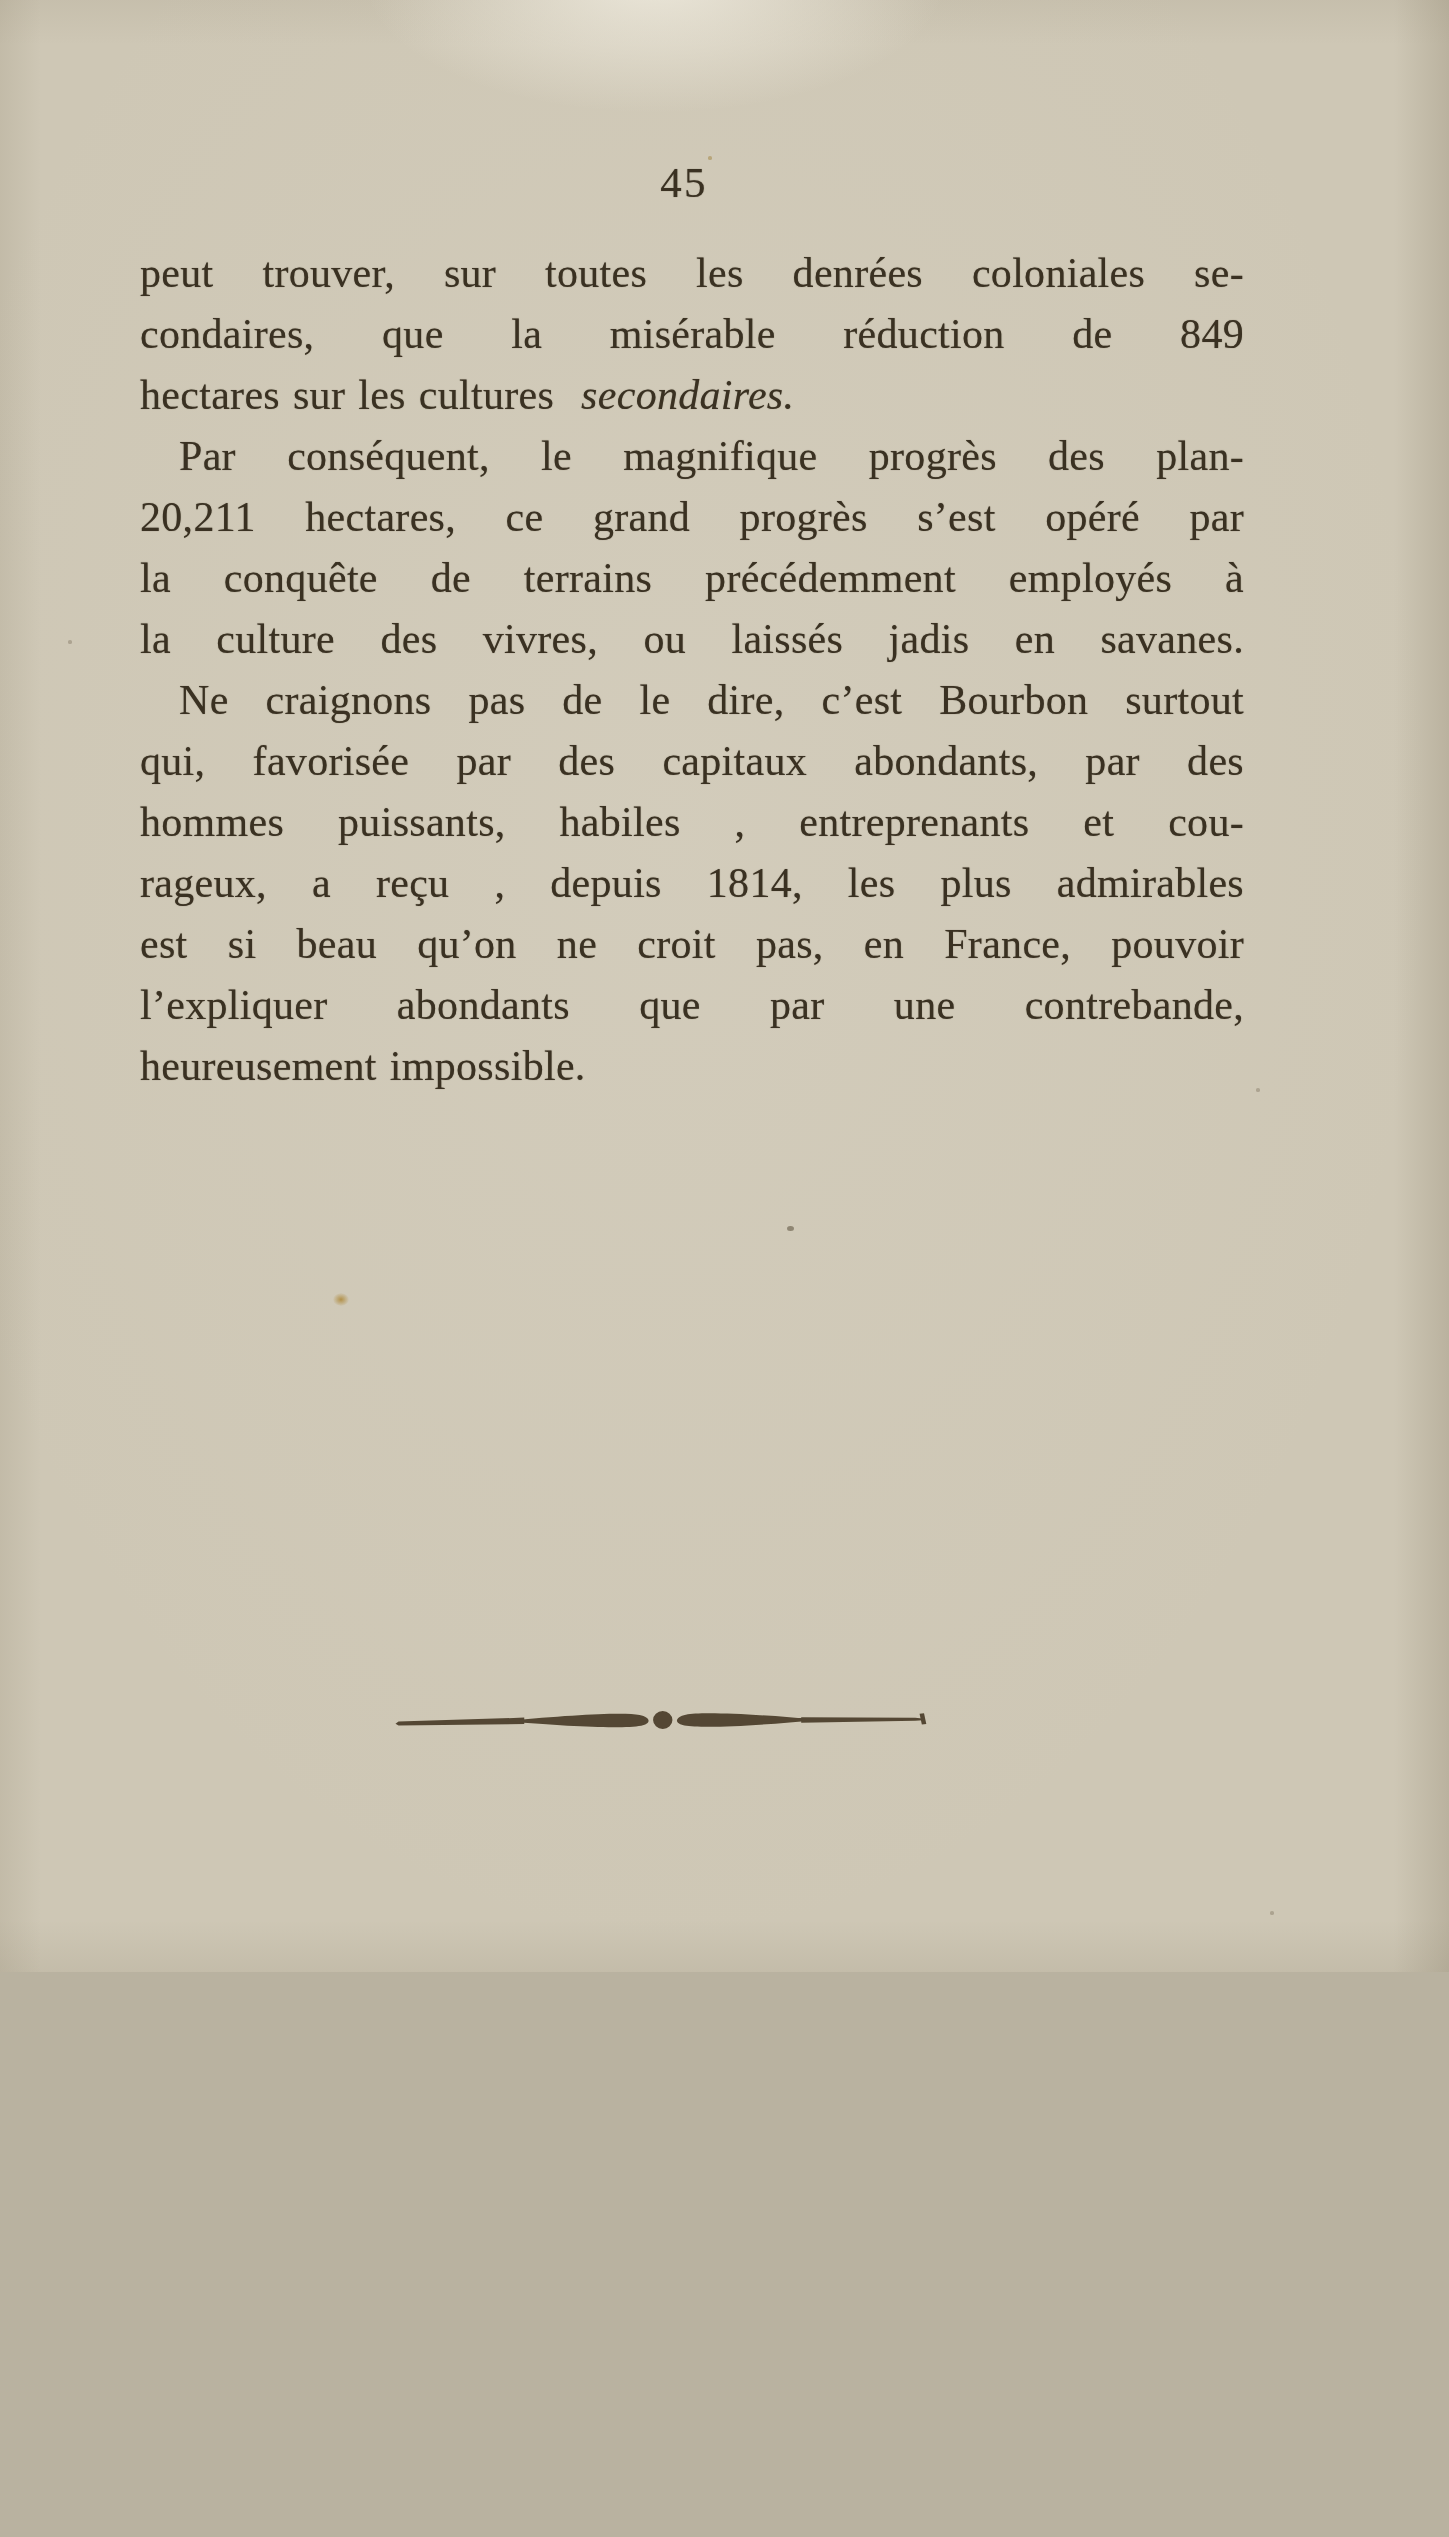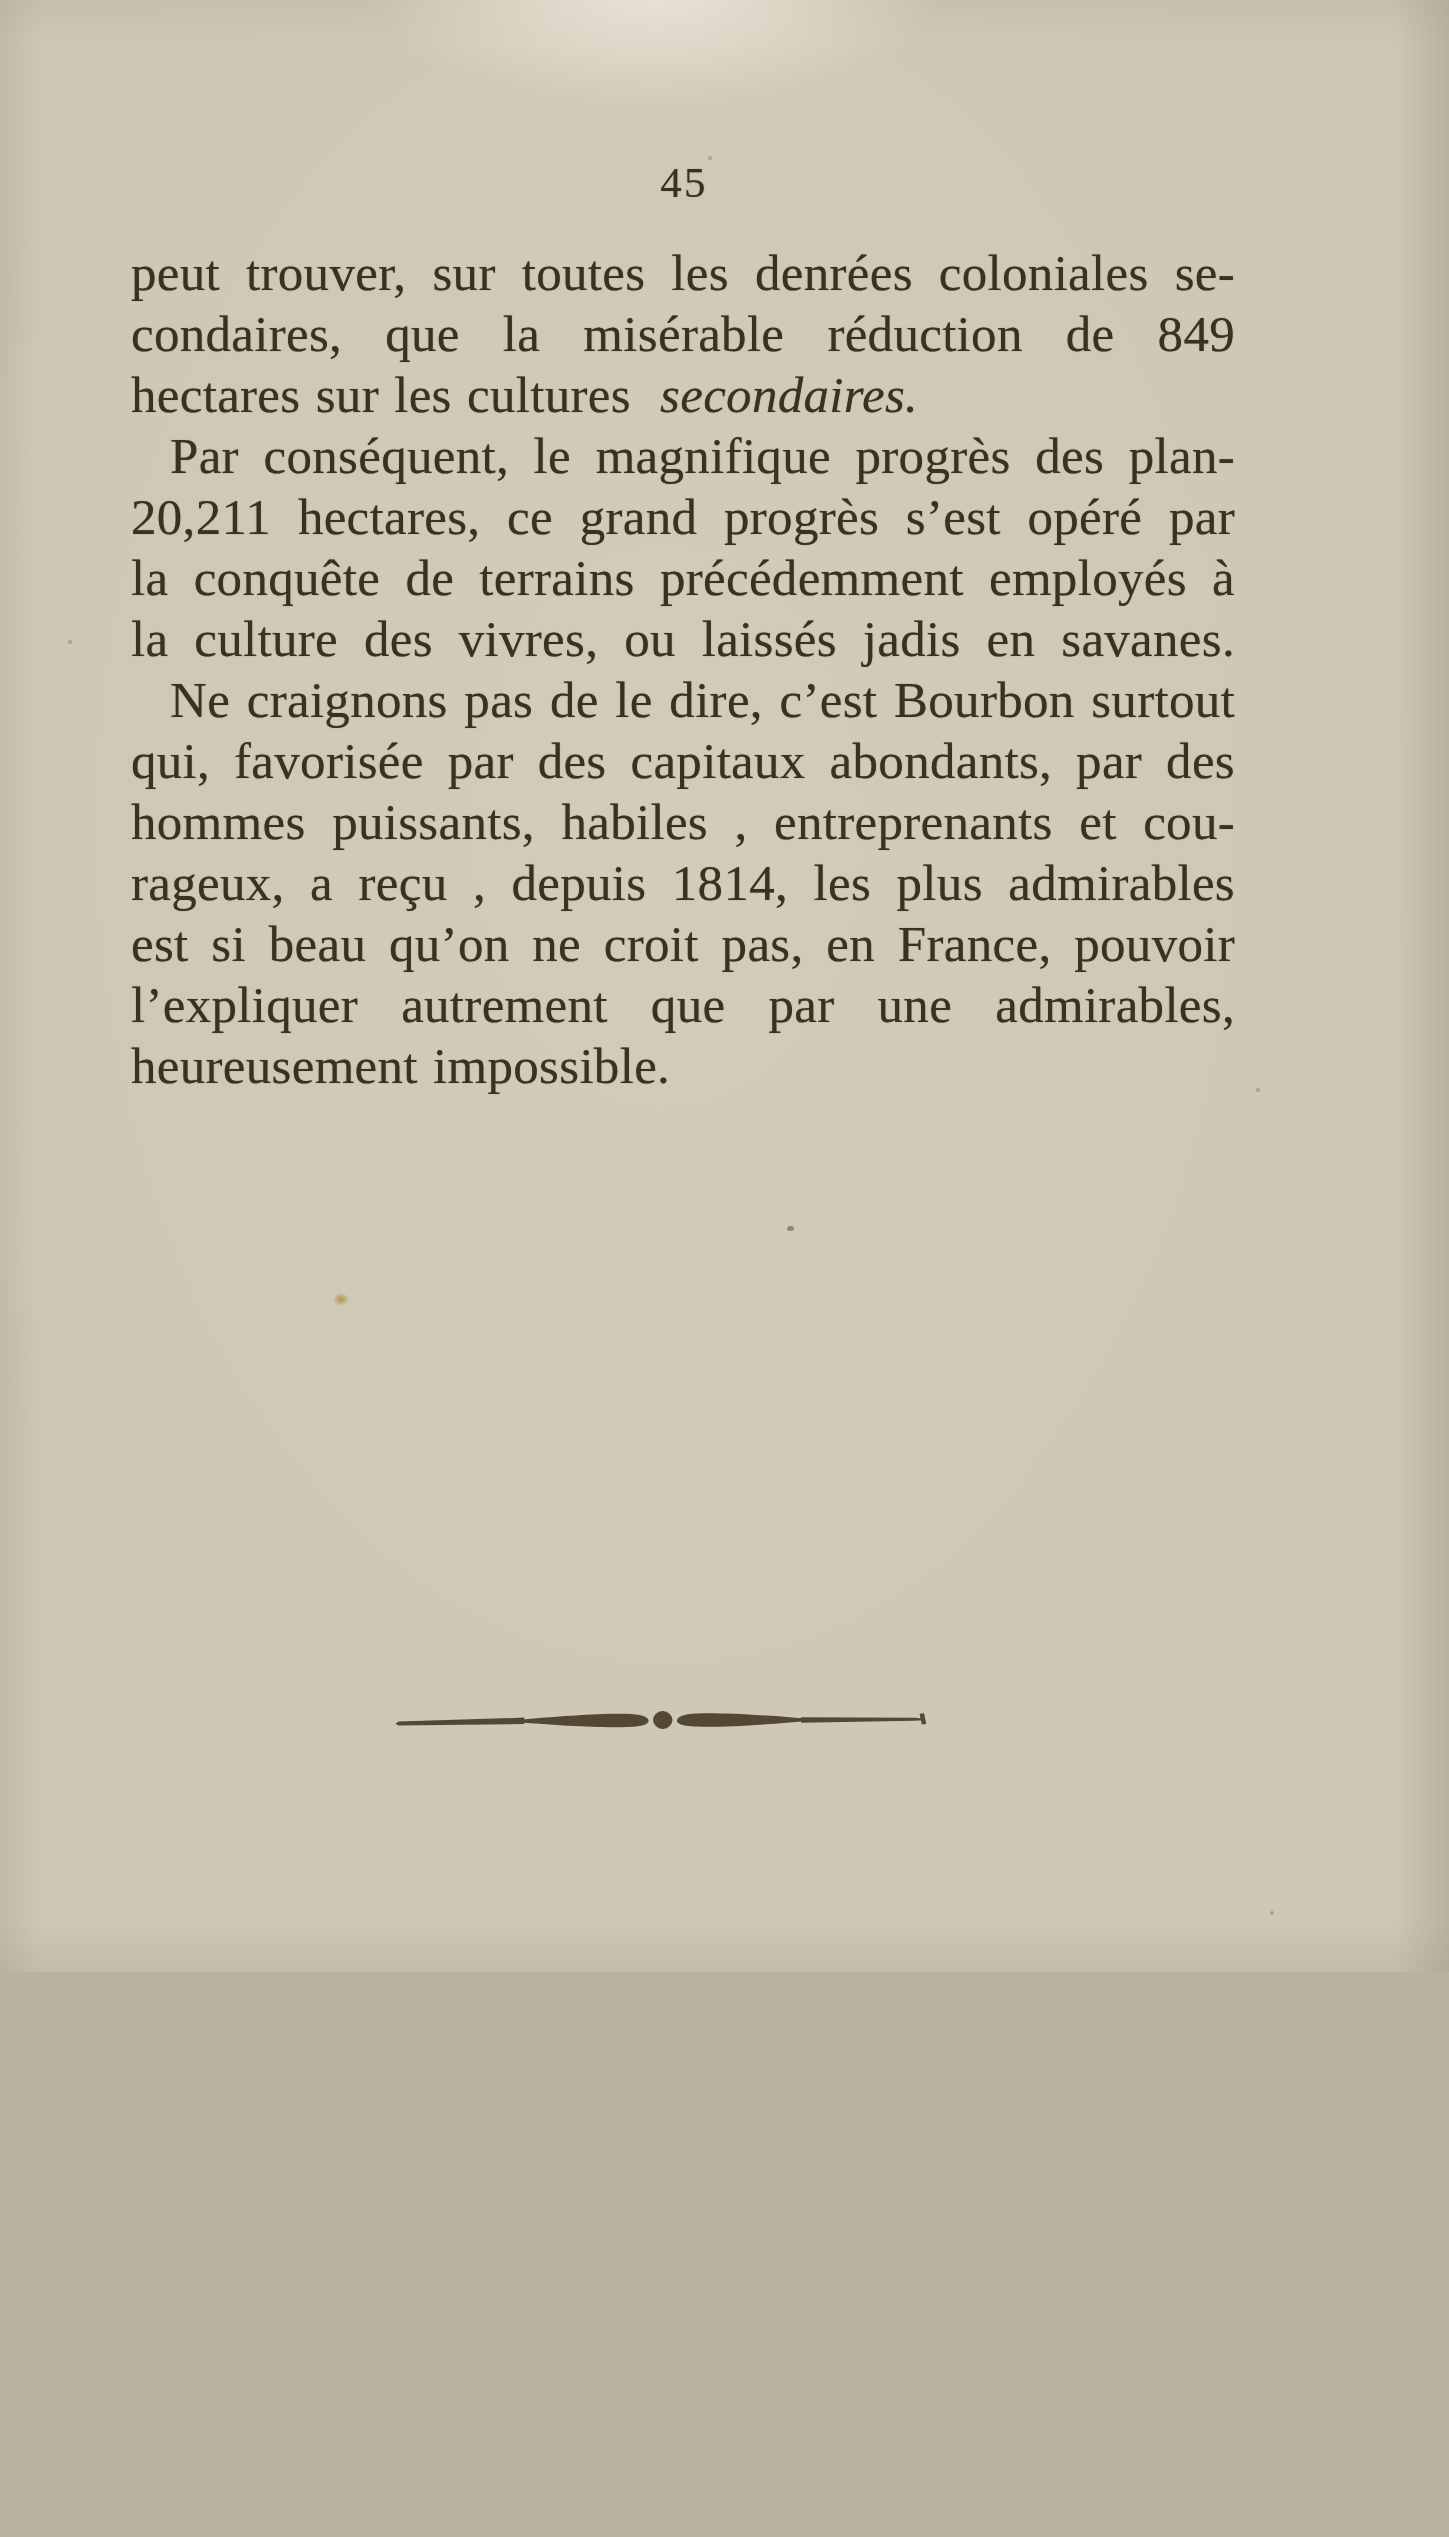--- a/index.html
+++ b/index.html
@@ -21,22 +21,22 @@
   .page-number{
     position:absolute;
     top:158px;left:132px;width:1104px;
     text-align:center;
     font-size:43px;
     letter-spacing:2.2px;
     text-shadow:0 0 1px rgba(46,37,20,0.55);
   }
   .text-block{
     position:absolute;
-    top:243px;left:131px;width:1104px;
-    font-size:51px;
+    top:243px;left:140px;width:1104px;
+    font-size:42px;
     line-height:61px;
     letter-spacing:0.3px;
     word-spacing:2.2px;
     text-shadow:0 0 1px rgba(46,37,20,0.5);
   }
   .line{height:61px;overflow:visible;}
   .line.just{text-align:justify;text-align-last:justify;}
   .line.ind{padding-left:39px;}
   .line .it{font-style:italic;margin-left:14px;}
   .divider{
@@ -86,21 +86,21 @@
       <div class="line"><span>hectares sur les cultures </span><span class="it">secondaires.</span></div>
       <div class="line just ind"><span>Par conséquent, le magnifique progrès des plan-</span></div>
       <div class="line just"><span>20,211 hectares, ce grand progrès s’est opéré par</span></div>
       <div class="line just"><span>la conquête de terrains précédemment employés à</span></div>
       <div class="line just"><span>la culture des vivres, ou laissés jadis en savanes.</span></div>
       <div class="line just ind"><span>Ne craignons pas de le dire, c’est Bourbon surtout</span></div>
       <div class="line just"><span>qui, favorisée par des capitaux abondants, par des</span></div>
       <div class="line just"><span>hommes puissants, habiles , entreprenants et cou-</span></div>
       <div class="line just"><span>rageux, a reçu , depuis 1814, les plus admirables</span></div>
       <div class="line just"><span>est si beau qu’on ne croit pas, en France, pouvoir</span></div>
-      <div class="line just"><span>l’expliquer autrement que par une admirables,</span></div>
+      <div class="line just"><span>l’expliquer abondants que par une contrebande,</span></div>
       <div class="line"><span>heureusement impossible.</span></div>
     </div>
 
   <svg class="divider" viewBox="0 0 720 40" aria-hidden="true">
     <g fill="#473a26">
 
       <path d="M2 23.5 L6 20.5 L175 16 L175 24.5 L6 26 Z"></path>
 
       <path d="M150 20.5 C 238 12.5, 308 9, 330 13 C 344 15.8, 347 24.5, 332 27.5 C 308 31.5, 238 29, 150 20.5 Z"></path>
 

